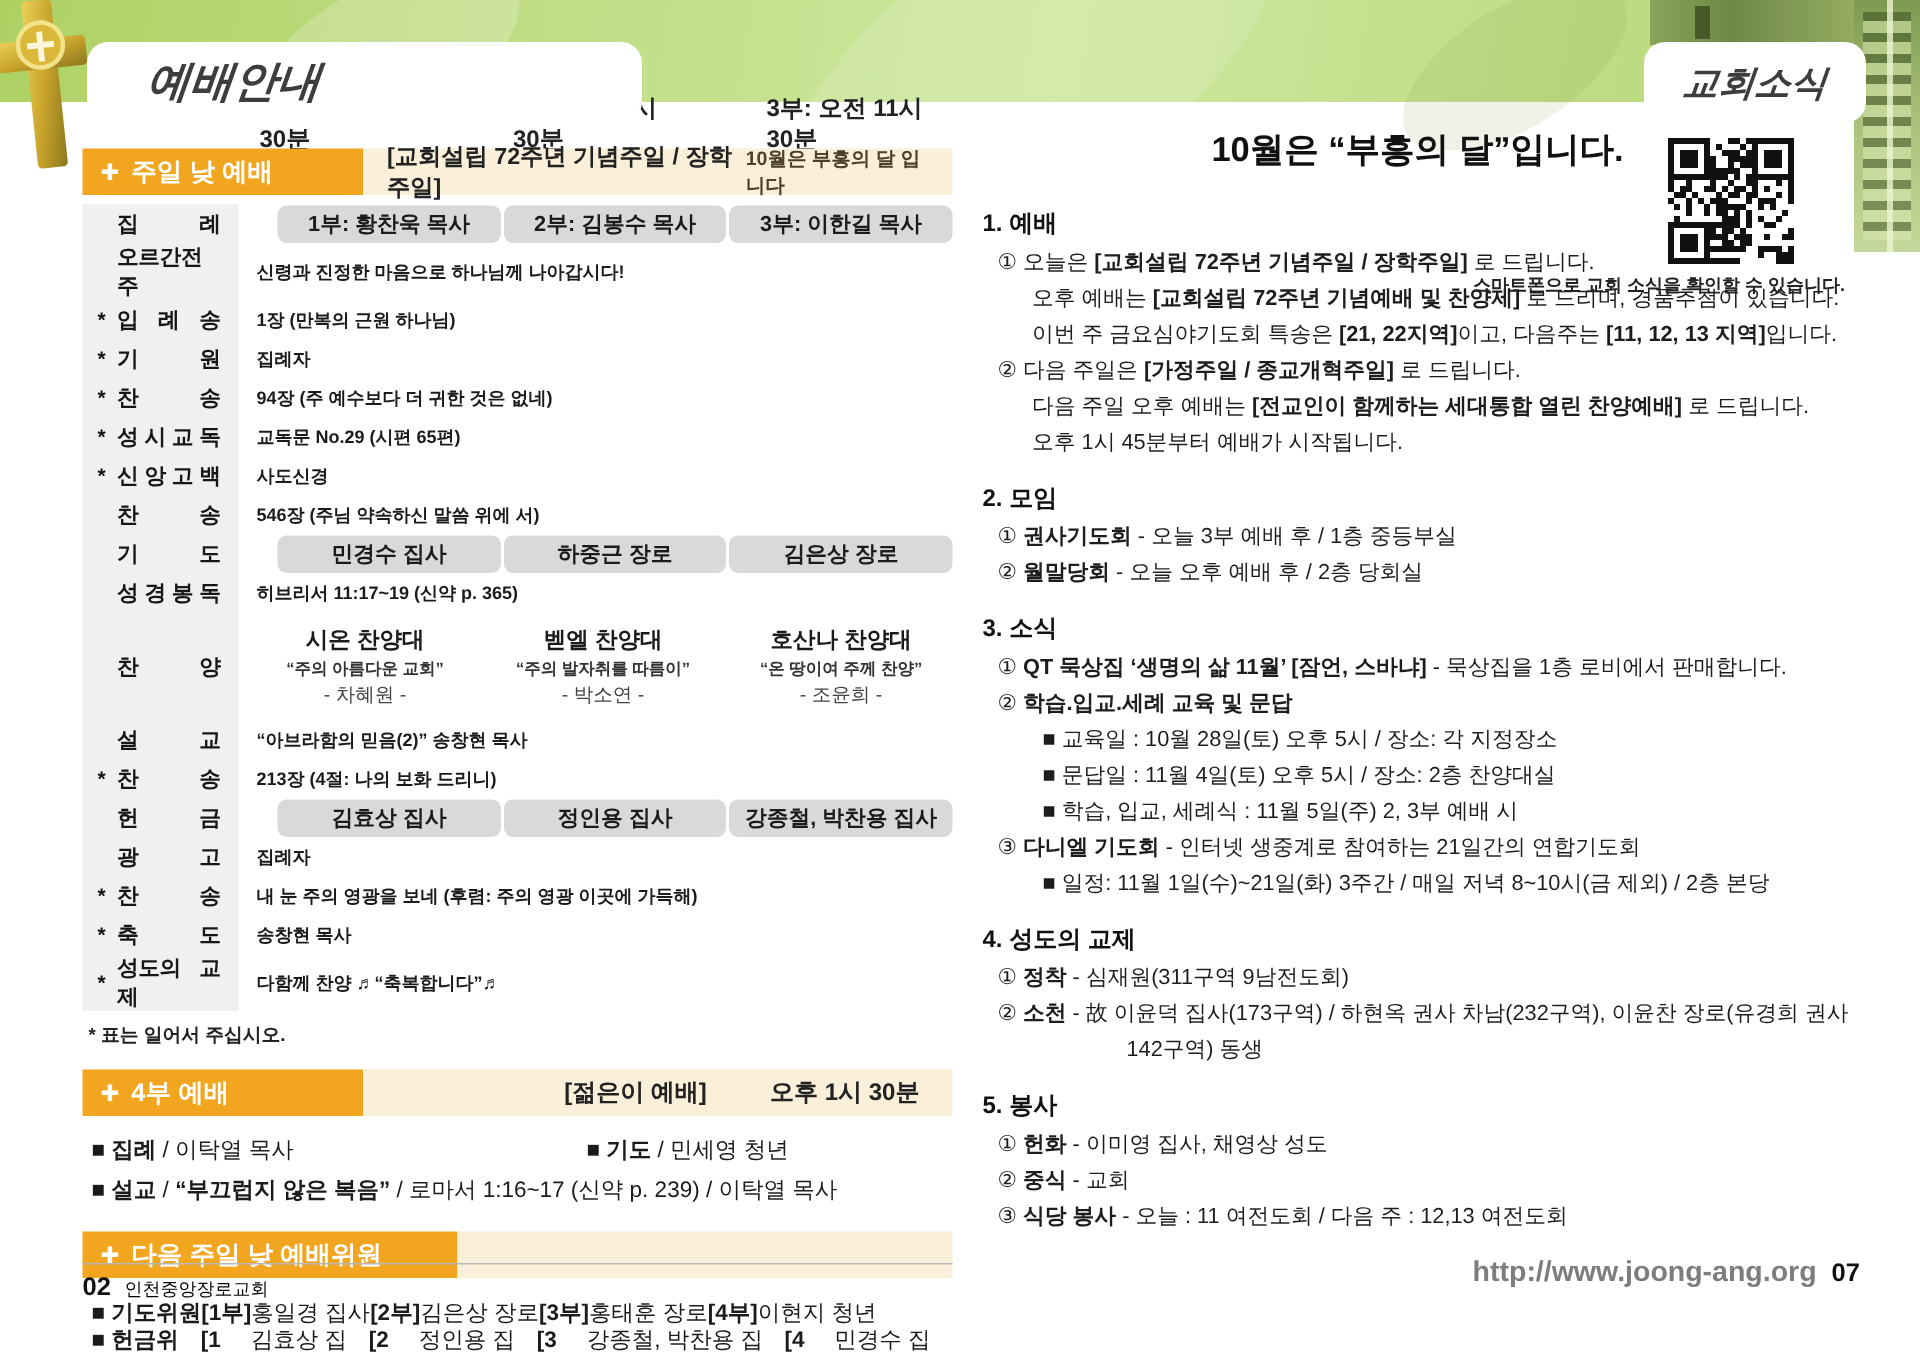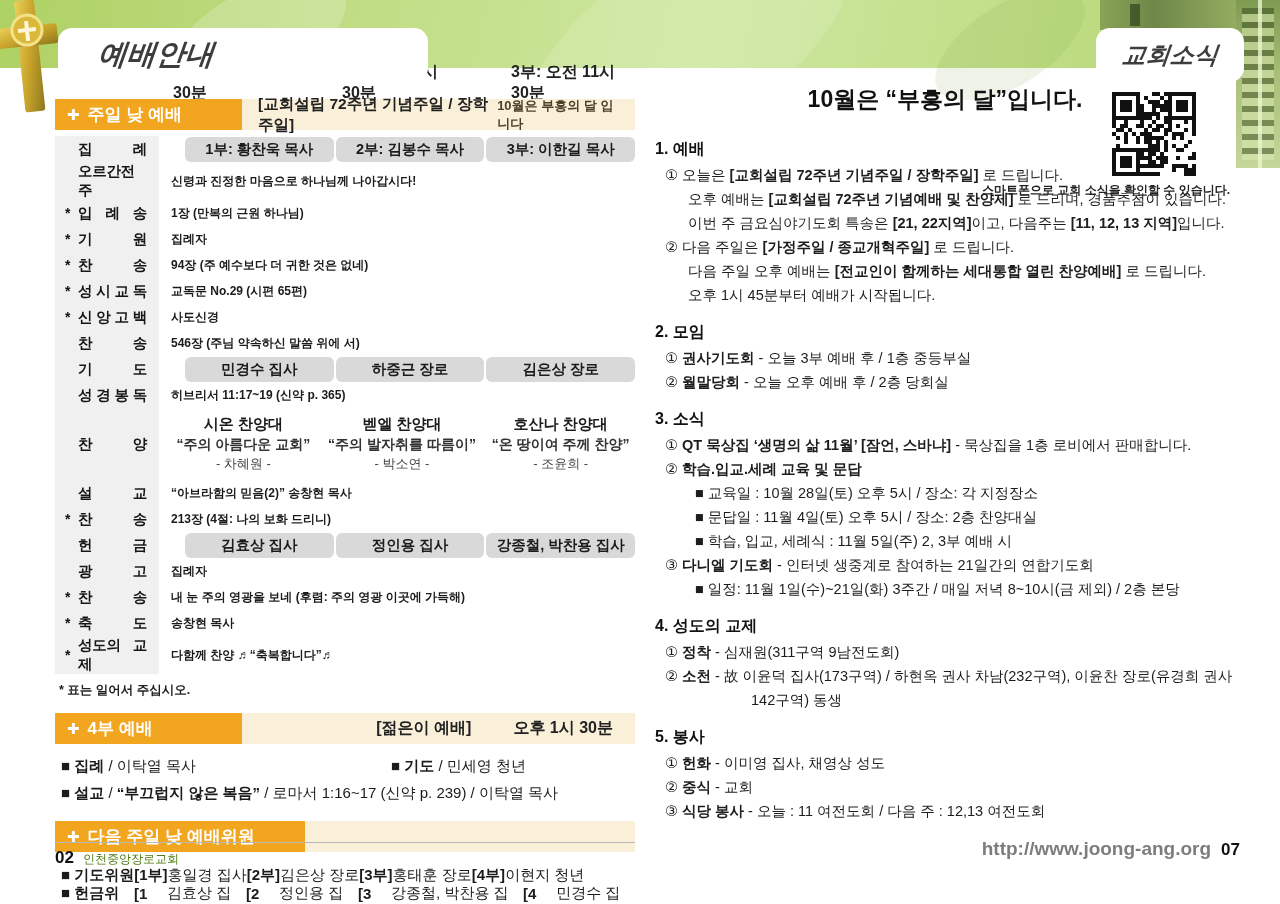--- a/index.html
+++ b/index.html
@@ -50,38 +50,38 @@
   .lbl-t{flex:1;margin-right:12px;text-align:justify;text-align-last:justify;
          font-weight:800;font-size:14.5px;letter-spacing:-0.3px;color:#161616;}
   .val{flex:1;padding-left:12px;font-weight:600;font-size:12px;}
   .pills{flex:1;display:flex;gap:2px;padding-left:26px;}
   .pill{flex:1;background:#d9d9d9;border-radius:6px;text-align:center;font-weight:700;
         font-size:14.5px;padding:3px 0;color:#1b1b1b;white-space:nowrap;}
   .row-choir{min-height:72px;}
   .choirs{flex:1;display:flex;gap:10px;padding-left:10px;}
   .choir{flex:1;text-align:center;}
   .cname{font-weight:800;font-size:15px;}
-  .csong{font-size:14px;font-weight:700;color:#333;margin-top:2px;}
+  .csong{font-size:11px;font-weight:700;color:#333;margin-top:2px;}
   .cdir{font-size:13px;color:#444;margin-top:1px;}
   .stand-note{margin:8px 0 0 4px;font-size:12.5px;font-weight:600;color:#222;}
   .part4-head{margin-top:14px;}
   .cream4{flex:1;background:#faf0da;display:flex;align-items:center;justify-content:space-between;
           padding:0 22px;}
   .cream4 .sp{width:70px;}
   .cream4 .sub,.cream4 .time{font-size:16px;font-weight:800;color:#222;}
   .p4-lines{margin-top:9px;font-size:15px;}
   .p4-row{display:flex;height:27px;align-items:center;padding-left:6px;}
   .p4-left{width:330px;flex:none;}
   .committee-head .orange{width:238px;}
   .nw-lines{margin-top:10px;padding-left:6px;}
   .nw-line{height:27px;display:flex;align-items:center;font-size:15px;}
   .l-footer{position:absolute;left:0;top:772px;width:580px;border-top:1px solid #b8b8b8;
             padding-top:5px;display:flex;align-items:baseline;gap:9px;}
   .pg-no{font-size:17px;font-weight:800;color:#111;}
-  .church{font-size:12px;color:#4d7c0f;}
+  .church{font-size:12px;color:#000000;}
   
   .page-right{position:absolute;left:655px;top:70px;width:585px;}
   .r-title{margin:14px 0 0 60px;width:460px;text-align:center;font-size:23px;font-weight:800;color:#111;}
   .qr-wrap{position:absolute;right:44px;top:22px;width:84px;height:84px;}
   .qr-cap{position:absolute;right:0;top:112px;width:268px;text-align:center;
           font-size:12px;font-weight:600;color:#222;}
   .r-secs{margin-top:24px;}
   .r-head{font-size:16px;font-weight:800;margin-top:15px;height:24px;color:#111;}
   .r-line{font-size:14.5px;line-height:24px;color:#1d1d1d;font-weight:500;}
   .ln-num{padding-left:10px;}

